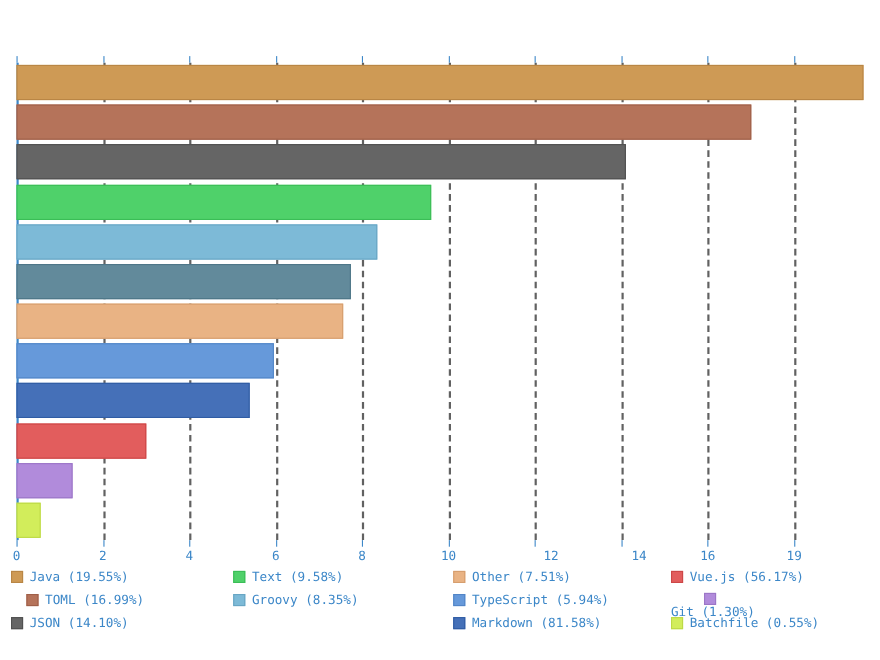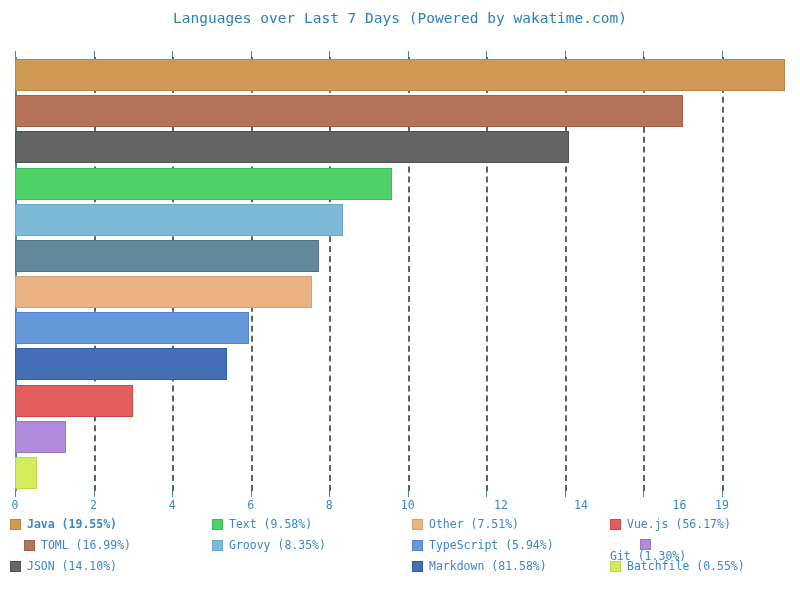--- a/index.html
+++ b/index.html
@@ -104,21 +104,20 @@
     color: #3C87C8;
     font-family: "DejaVu Sans Mono", monospace;
     line-height: 13px;
   }
 </style>
 </head>
 <body>
 
 <div id="chart-root">
 
-  <div id="chart-title">Languages over Last 7 Days (Powered by wakatime.com)</div>
 
   <div id="axis-y-line"></div>
 
   <div id="plot-area">
     <div id="gridlines">
         <div class="gridline" style="left: 78.56px;"></div>
         <div class="gridline" style="left: 157.12px;"></div>
         <div class="gridline" style="left: 235.68px;"></div>
         <div class="gridline" style="left: 314.24px;"></div>
         <div class="gridline" style="left: 392.8px;"></div>
@@ -163,28 +162,28 @@
       <div class="tick-mark bottom" style="left: 407.8px;"></div>
       <div class="tick-label" style="left: 407.8px;">10</div>
       <div class="tick-mark top" style="left: 486.36px;"></div>
       <div class="tick-mark bottom" style="left: 486.36px;"></div>
       <div class="tick-label" style="left: 501px;">12</div>
       <div class="tick-mark top" style="left: 564.92px;"></div>
       <div class="tick-mark bottom" style="left: 564.92px;"></div>
       <div class="tick-label" style="left: 581px; text-align: center;">14</div>
       <div class="tick-mark top" style="left: 643.48px;"></div>
       <div class="tick-mark bottom" style="left: 643.48px;"></div>
-      <div class="tick-label" style="left: 643.48px; margin-left: 36px;">16</div>
+      <div class="tick-label" style="left: 643.48px;">16</div>
       <div class="tick-mark top" style="left: 722.04px;"></div>
       <div class="tick-mark bottom" style="left: 722.04px;"></div>
       <div class="tick-label" style="left: 722.04px;">19</div>
     </div>
 
   <div id="legend">
-      <div class="legend-item" style="left: 10px; top: 0px; font-weight: bold;">
+      <div class="legend-item" style="left: 10px; top: 0px;">
         <span class="legend-swatch" style="background: rgb(206, 154, 85); border: 1px solid rgb(185, 134, 69);"></span>
         <span class="legend-label">Java (19.55%)</span>
       </div>
       <div class="legend-item" style="left: 10px; top: 21px; padding-left: 14px;">
         <span class="legend-swatch" style="background: rgb(181, 115, 90); border: 1px solid rgb(159, 95, 72);"></span>
         <span class="legend-label">TOML (16.99%)</span>
       </div>
       <div class="legend-item" style="left: 10px; top: 42px;">
         <span class="legend-swatch" style="background: rgb(101, 101, 101); border: 1px solid rgb(80, 80, 80);"></span>
         <span class="legend-label">JSON (14.10%)</span>

